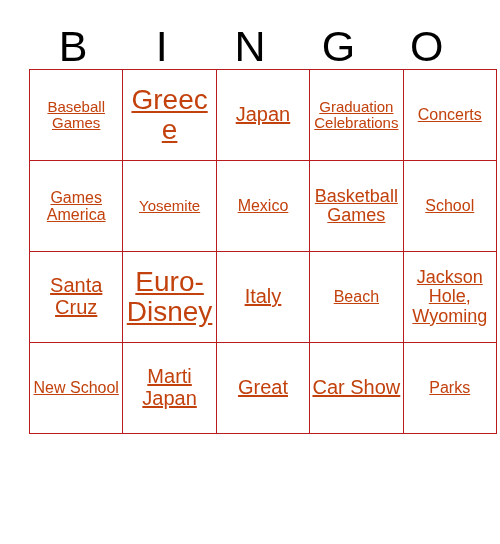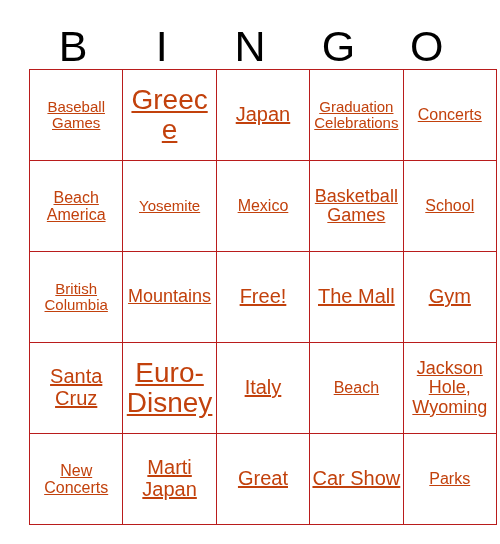--- a/index.html
+++ b/index.html
@@ -102,50 +102,33 @@
           </td>
         <td class="fs-xxs">
             <span class="cell-text">Graduation Celebrations</span>
           </td>
         <td class="fs-m">
             <span class="cell-text">Concerts</span>
           </td>
       </tr>
       <tr>
         <td class="fs-m">
-            <span class="cell-text">Beach America</span>
+            <span class="cell-text">Games America</span>
           </td>
         <td class="fs-s">
             <span class="cell-text">Yosemite</span>
           </td>
         <td class="fs-xl">
             <span class="cell-text">Mexico</span>
           </td>
         <td class="fs-xs">
             <span class="cell-text">Basketball Games</span>
           </td>
         <td class="fs-xl">
             <span class="cell-text">School</span>
-          </td>
-      </tr>
-      <tr>
-        <td class="fs-s">
-            <span class="cell-text">British Columbia</span>
-          </td>
-        <td class="fs-xs">
-            <span class="cell-text">Mountains</span>
-          </td>
-        <td class="fs-xxl">
-            <span class="cell-text">Free!</span>
-          </td>
-        <td class="fs-xxl">
-            <span class="cell-text">The Mall</span>
-          </td>
-        <td class="fs-xxl">
-            <span class="cell-text">Gym</span>
           </td>
       </tr>
       <tr>
         <td class="fs-xxl">
             <span class="cell-text">Santa Cruz</span>
           </td>
         <td class="fs-l">
             <span class="cell-text">Euro-Disney</span>
           </td>
         <td class="fs-xxl">
@@ -153,21 +136,21 @@
           </td>
         <td class="fs-xl">
             <span class="cell-text">Beach</span>
           </td>
         <td class="fs-xs">
             <span class="cell-text">Jackson Hole, Wyoming</span>
           </td>
       </tr>
       <tr>
         <td class="fs-m">
-            <span class="cell-text">New Concerts</span>
+            <span class="cell-text">New School</span>
           </td>
         <td class="fs-xxl">
             <span class="cell-text">Marti Japan</span>
           </td>
         <td class="fs-xxl">
             <span class="cell-text">Great</span>
           </td>
         <td class="fs-xxl">
             <span class="cell-text">Car Show</span>
           </td>

